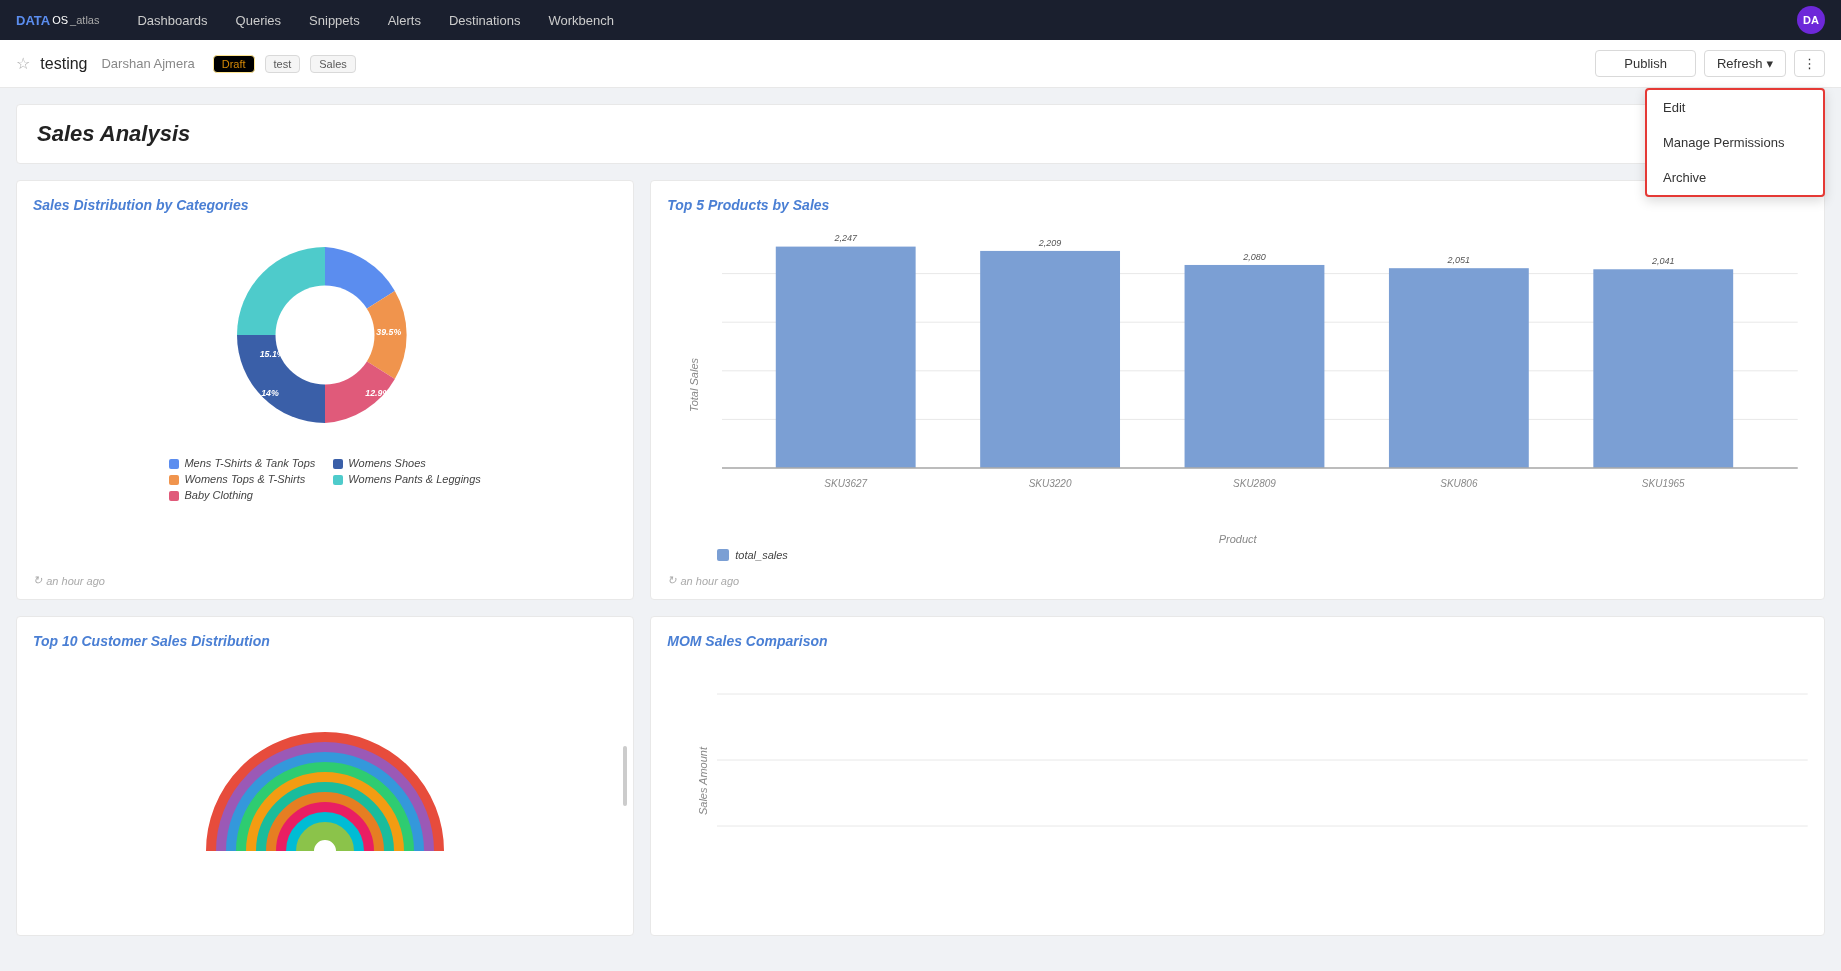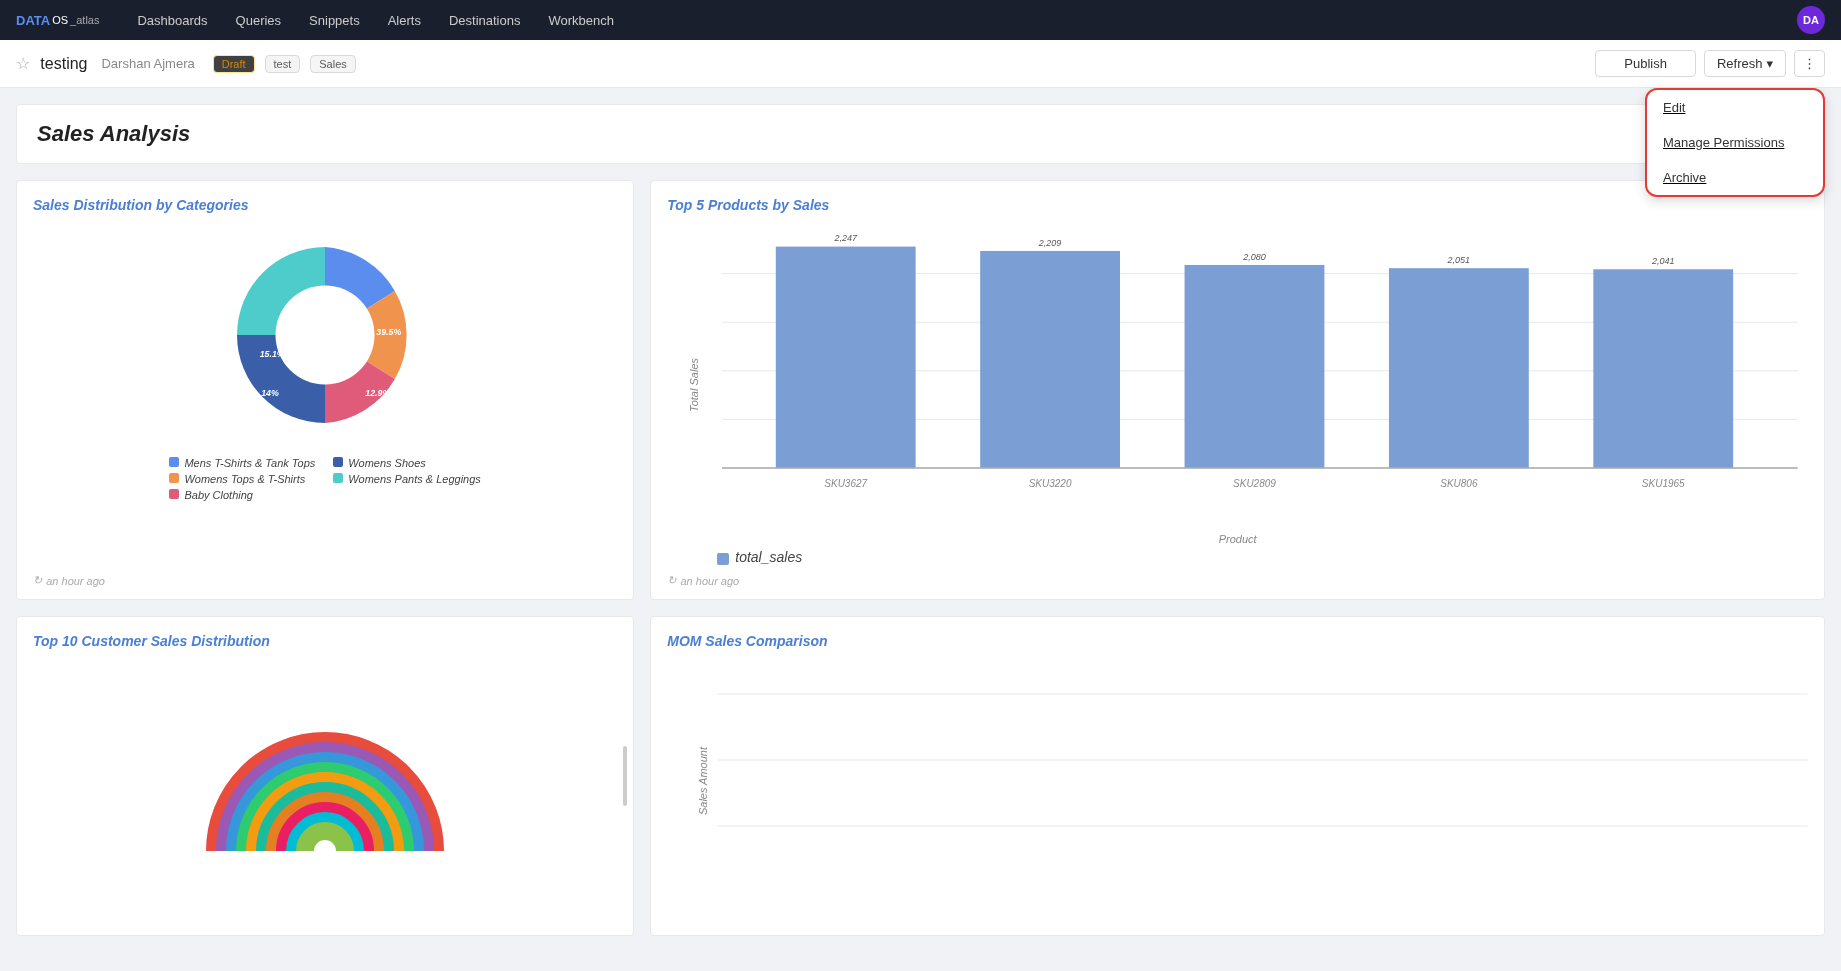--- a/index.html
+++ b/index.html
@@ -51,21 +51,21 @@
     .star-icon { color: #aaa; font-size: 16px; cursor: pointer; }
     .dashboard-title { font-size: 16px; font-weight: 400; color: #222; margin-right: 4px; }
     .user-name { font-size: 13px; color: #888; margin-right: 8px; }
     .tag {
       padding: 2px 8px;
       border-radius: 4px;
       font-size: 11px;
       font-weight: 500;
       border: 1px solid;
     }
-    .tag-draft { background: #404040; border-color: #ffe58f; color: #d48806; }
+    .tag-draft { background: #000000; border-color: #ffe58f; color: #d48806; }
     .tag-test { background: #f5f5f5; border-color: #d9d9d9; color: #595959; }
     .tag-sales { background: #f5f5f5; border-color: #d9d9d9; color: #595959; }
     .sub-nav-right {
       margin-left: auto;
       display: flex;
       align-items: center;
       gap: 8px;
       position: relative;
     }
     .btn-publish {
@@ -99,25 +99,24 @@
       color: #333;
     }
 
     
     .dropdown-menu {
       position: absolute;
       top: 38px;
       right: 0;
       background: #fff;
       border: 2px solid #e53935;
-      border-radius: 12px;
+      border-radius: 4px;
       box-shadow: 0 4px 12px rgba(0,0,0,0.15);
       min-width: 180px;
       z-index: 100;
-      text-decoration: underline;
     }
     .dropdown-item {
       padding: 10px 16px;
       font-size: 13px;
       color: #333;
       cursor: pointer;
     }
 
     
     .content {
@@ -171,27 +170,27 @@
 
     
     .donut-container {
       display: flex;
       flex-direction: column;
       align-items: center;
       gap: 12px;
     }
     .donut-svg { width: 220px; height: 220px; }
     .legend { display: grid; grid-template-columns: 1fr 1fr; gap: 4px 16px; font-size: 11px; color: #444; }
-    .legend-item { display: flex; align-items: flex-start; gap: 5px; }
+    .legend-item { display: flex; align-items: flex-end; gap: 5px; }
     .legend-dot { width: 10px; height: 10px; border-radius: 2px; flex-shrink: 0; }
     .bar-legend {
       display: flex;
       align-items: flex-end;
       gap: 6px;
-      font-size: 14px;
+      font-size: 11px;
       color: #444;
       margin-top: 4px;
       padding-left: 50px;
     }
     .bar-legend-dot { width: 12px; height: 12px; background: #7b9fd4; border-radius: 2px; }
 
     
     .scroll-indicator {
       position: absolute;
       right: 6px;

